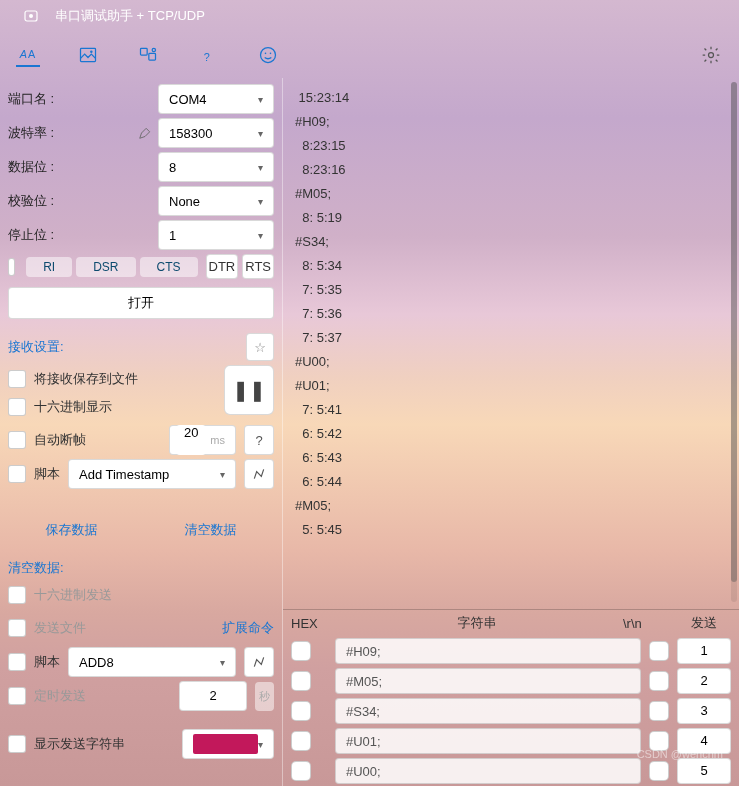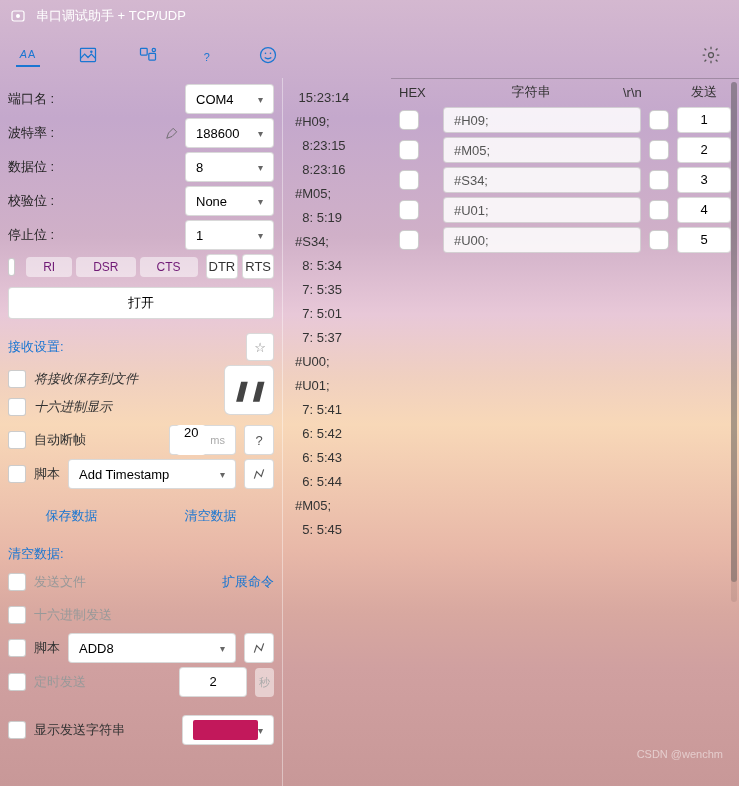--- a/index.html
+++ b/index.html
@@ -1,48 +1,48 @@
 <!DOCTYPE html>
 <html><head>
 <meta charset="utf-8">
 <style>
 * { margin: 0; padding: 0; box-sizing: border-box; font-family: "Microsoft YaHei", sans-serif; font-size: 13px; }
 body { width: 739px; height: 786px; overflow: hidden; position: relative; }
 .bg { position: absolute; inset: 0; background: linear-gradient(180deg, #d4b8d0 0%, #c4a8cc 15%, #d0b0c8 30%, #e8c8d8 40%, #f0d0c0 48%, #f8d8b8 54%, #f0c8b0 62%, #e8b8a8 70%, #d8a8a0 78%, #d0a0a0 85%, #c89898 100%); z-index: -1; }
-.titlebar { height: 32px; display: flex; align-items: center; padding: 0 10px; color: #fff; gap: 10px; }
+.titlebar { height: 32px; display: flex; align-items: center; padding: 0 10px; color: #fff; gap: 16px; margin-left: 13px; }
 .titlebar-icon { width: 16px; height: 16px; }
 .toolbar { height: 46px; display: flex; align-items: center; padding: 0 16px; gap: 36px; }
 .tool-icon { width: 24px; height: 24px; color: #1976d2; cursor: pointer; display: flex; align-items: center; justify-content: center; }
 .tool-icon.active { border-bottom: 2px solid #1976d2; padding-bottom: 2px; }
 .spacer { flex: 1; }
 .main { display: flex; height: calc(786px - 78px); }
 .left-panel { width: 282px; padding: 6px 8px; display: flex; flex-direction: column; gap: 4px; }
 .row { display: flex; align-items: center; gap: 2px; min-height: 30px; }
 .row-label { width: 56px; color: #222; }
 .select { flex: 1; height: 30px; background: #fff; border: 1px solid rgba(0,0,0,0.15); border-radius: 4px; padding: 0 10px; display: flex; align-items: center; justify-content: space-between; cursor: pointer; }
-.select-sm { width: 89px; flex: none; }
+.select-sm { width: 116px; flex: none; }
 .chev { color: #666; font-size: 10px; }
 .signal-row { display: flex; gap: 4px; align-items: center; }
 .sig-box { width: 18px; height: 18px; background: #fff; border: 1px solid rgba(0,0,0,0.2); border-radius: 3px; }
-.sig-label { padding: 3px 17px; background: rgba(255,255,255,0.5); border-radius: 4px; color: #701a75; font-size: 12px; }
+.sig-label { padding: 3px 17px; background: rgba(255,255,255,0.5); border-radius: 4px; color: #0c4a6e; font-size: 12px; }
 .sig-btn { padding: 4px 2px; background: #fff; border: 1px solid rgba(0,0,0,0.15); border-radius: 4px; color: #333; cursor: pointer; }
 .open-btn { width: 100%; height: 32px; background: #fff; border: 1px solid rgba(0,0,0,0.15); border-radius: 4px; text-align: center; line-height: 30px; cursor: pointer; margin-top: 4px; }
 .section-title { color: #1976d2; margin-top: 10px; display: flex; align-items: center; justify-content: space-between; }
 .star-btn { width: 28px; height: 28px; background: #fff; border: 1px solid rgba(0,0,0,0.15); border-radius: 4px; display: flex; align-items: center; justify-content: center; color: #888; cursor: pointer; }
 .check-row { display: flex; align-items: center; gap: 8px; min-height: 28px; }
 .checkbox { width: 18px; height: 18px; background: #fff; border: 1px solid rgba(0,0,0,0.2); border-radius: 3px; cursor: pointer; flex-shrink: 0; }
 .muted { color: #999; }
 .input-sm { width: 52px; height: 30px; background: #fff; border: 1px solid rgba(0,0,0,0.15); border-radius: 4px; text-align: center; }
 .unit { font-size: 11px; color: #aaa; padding: 0 4px; }
 .small-btn { width: 30px; height: 30px; background: #fff; border: 1px solid rgba(0,0,0,0.15); border-radius: 4px; display: flex; align-items: center; justify-content: center; cursor: pointer; color: #555; }
 .play-btn { width: 50px; height: 50px; background: #fff; border: 1px solid rgba(0,0,0,0.15); border-radius: 6px; display: flex; align-items: center; justify-content: center; font-size: 20px; color: #444; cursor: pointer; }
-.action-row { display: flex; gap: 12px; justify-content: space-around; margin-top: 8px; }
+.action-row { display: flex; gap: 12px; justify-content: space-around; margin-top: 22px; }
 .link-btn { color: #1976d2; cursor: pointer; padding: 6px 0; }
 .color-swatch { width: 66px; height: 20px; background: #c2185b; border-radius: 2px; }
-.right-panel { flex: 1; border-left: 1px solid rgba(255,255,255,0.4); display: flex; flex-direction: row; position: relative; }
+.right-panel { flex: 1; border-left: 1px solid rgba(255,255,255,0.4); display: flex; flex-direction: column; position: relative; }
 .terminal { flex: 1; padding: 8px 12px; font-family: Consolas, monospace; font-size: 15px; color: #333; line-height: 24px; overflow: hidden; }
 .terminal div { white-space: pre; }
 .scroll-track { position: absolute; right: 2px; top: 4px; width: 6px; height: 520px; background: rgba(0,0,0,0.08); border-radius: 3px; }
 .scroll-thumb { position: absolute; right: 2px; top: 4px; width: 6px; height: 500px; background: rgba(80,80,80,0.4); border-radius: 3px; }
 .send-table { border-top: 1px solid rgba(0,0,0,0.2); }
 .send-header { display: flex; padding: 4px 8px; color: #333; gap: 18px; align-items: center; }
 .sh-hex { width: 40px; }
 .sh-str { flex: 1; text-align: center; }
 .sh-rn { width: 36px; }
 .sh-send { width: 54px; text-align: center; }
@@ -127,21 +127,21 @@
 
     <div class="row">
       <span class="row-label">波特率 :</span>
       <span class="flex1"></span>
       <span style="color:#666;margin-right:4px">
           <svg width="14" height="14" viewBox="0 0 24 24">
             <path d="M3 21 L6 12 L14 4 L20 10 L12 18 Z" fill="none" stroke="currentColor" stroke-width="1.5"></path>
           </svg>
         </span>
       <div class="select select-sm">
-        <span>188600</span>
+        <span>158300</span>
         <span class="chev">▾</span>
       </div>
     </div>
 
     <div class="row">
       <span class="row-label">数据位 :</span>
       <span class="flex1"></span>
       <div class="select select-sm">
         <span>8</span>
         <span class="chev">▾</span>
@@ -177,21 +177,21 @@
       <span class="sig-btn">RTS</span>
     </div>
 
     <div class="open-btn">打开</div>
 
     <div class="section-title">
       <span>接收设置:</span>
       <span class="star-btn">☆</span>
     </div>
 
-    <div style="display:flex;gap:8px;font-style:italic;">
+    <div style="display:flex;gap:8px;">
       <div class="flex1">
         <div class="check-row">
           <span class="checkbox"></span>
           <span class="check-label">将接收保存到文件</span>
         </div>
         <div class="check-row">
           <span class="checkbox"></span>
           <span class="check-label">十六进制显示</span>
         </div>
       </div>
@@ -227,28 +227,28 @@
       <span class="link-btn">保存数据</span>
       <span class="link-btn">清空数据</span>
     </div>
 
     <div class="section-title">
       <span>清空数据:</span>
     </div>
 
     <div class="check-row">
       <span class="checkbox"></span>
+      <span class="muted">十六进制发送</span>
+    </div>
+
+    <div class="check-row">
+      <span class="checkbox"></span>
       <span class="muted">发送文件</span>
       <span class="flex1"></span>
       <span class="link-btn">扩展命令</span>
-    </div>
-
-    <div class="check-row">
-      <span class="checkbox"></span>
-      <span class="muted">十六进制发送</span>
     </div>
 
     <div class="check-row">
       <span class="checkbox"></span>
       <span class="check-label">脚本</span>
       <div class="select flex1">
         <span>ADD8</span>
         <span class="chev">▾</span>
       </div>
       <span class="small-btn">
@@ -284,21 +284,21 @@
     <div class="terminal" id="terminal">
         <div> 15:23:14</div>
         <div>#H09;</div>
         <div>  8:23:15</div>
         <div>  8:23:16</div>
         <div>#M05;</div>
         <div>  8: 5:19</div>
         <div>#S34;</div>
         <div>  8: 5:34</div>
         <div>  7: 5:35</div>
-        <div>  7: 5:01</div>
+        <div>  7: 5:36</div>
         <div>  7: 5:37</div>
         <div>#U00;</div>
         <div>#U01;</div>
         <div>  7: 5:41</div>
         <div>  6: 5:42</div>
         <div>  6: 5:43</div>
         <div>  6: 5:44</div>
         <div>#M05;</div>
         <div>  5: 5:45</div>
       </div>

